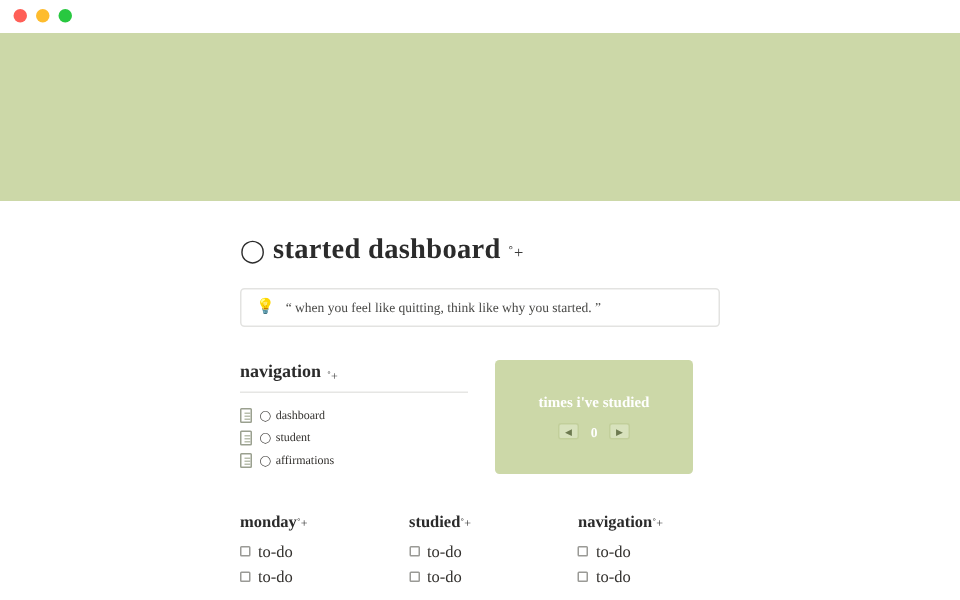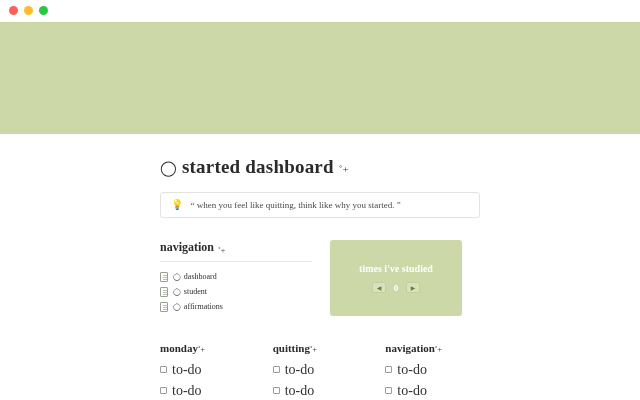--- a/index.html
+++ b/index.html
@@ -185,21 +185,21 @@
     font-family: "Liberation Serif", serif;
     font-size: 11px;
     font-weight: 700;
     color: #2b2b2b;
     display: flex; align-items: baseline; gap: 0;
     margin-bottom: 5px;
   }
   .day-head .deco { font-size: 8px; font-weight: 400; }
   .todo {
     display: flex; align-items: center; gap: 5px;
-    font-size: 14px; color: #33312e;
+    font-size: 11px; color: #33312e;
     padding: 2.5px 0;
     font-family: "Liberation Serif", serif;
   }
   .cbox {
     width: 7px; height: 7px;
     border: 1px solid #9a9a96;
     border-radius: 1px;
     flex: none;
     background: #fff;
   }
@@ -285,21 +285,21 @@
           <span>to-do</span>
         </div>
         <div class="todo">
           <span class="cbox"></span>
           <span>to-do</span>
         </div>
       </div>
 
       <div class="day-col">
         <div class="day-head">
-          <span>quitting</span>
+          <span>studied</span>
           <span class="deco">˚+</span>
         </div>
         <div class="todo">
           <span class="cbox"></span>
           <span>to-do</span>
         </div>
         <div class="todo">
           <span class="cbox"></span>
           <span>to-do</span>
         </div>

